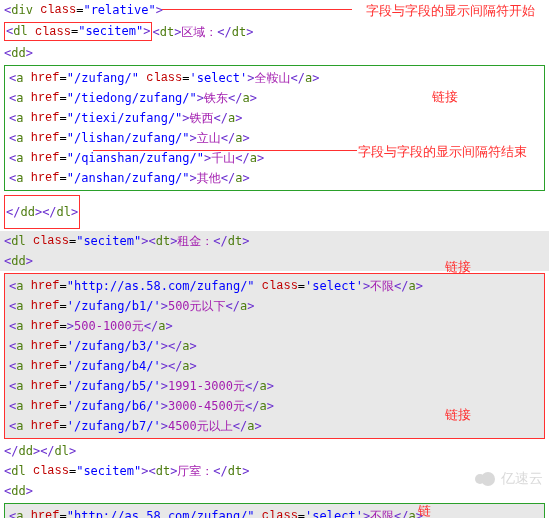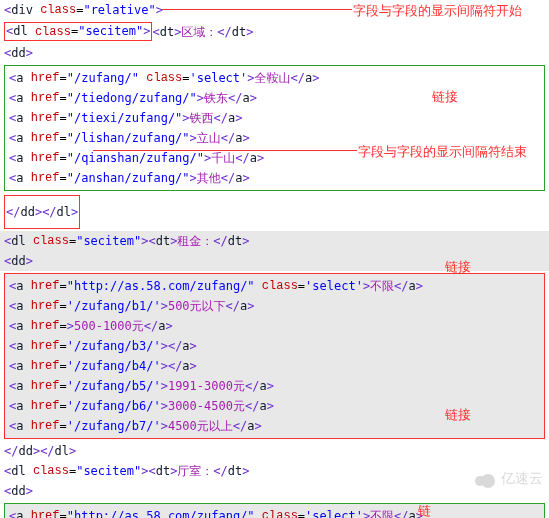--- a/index.html
+++ b/index.html
@@ -16,21 +16,21 @@
     display: flex;
     align-items: center;
     padding: 2px 4px;
     line-height: 16px;
     white-space: nowrap;
   }
   .row.shade {
     background: #e8e8e8;
   }
   .ob { color: #6a2fcf; } 
-  .tag { color: #0f172a; }
+  .tag { color: #4d7c0f; }
   .attr { color: #c00000; font-family: Liberation Mono, monospace; }
   .eq { color: #000; }
   .val { color: #0000ff; }
   .txt { color: #a21caf; }
   
   .box-red {
     border: 1px solid #ff3030;
     margin: 2px 4px;
     padding: 2px 2px;
   }
@@ -50,21 +50,21 @@
     font-family: "SimSun", "宋体", sans-serif;
   }
   .watermark {
     position: absolute;
     right: 6px;
     bottom: 30px;
     color: #d9d9d9;
     font-size: 14px;
     font-family: "Microsoft YaHei", sans-serif;
     display: flex;
-    align-items: flex-end;
+    align-items: center;
     gap: 4px;
   }
   .wm-icon {
     width: 22px;
     height: 14px;
     position: relative;
   }
   .wm-icon::before, .wm-icon::after {
     content: "";
     position: absolute;
@@ -76,21 +76,21 @@
   
   .line-to-box {
     position: absolute;
     border-top: 1px solid #ff3030;
     height: 0;
   }
 </style>
 </head>
 <body>
 
-<div class="anno" style="left:353px; top:2px;">字段与字段的显示间隔符开始</div>
+<div class="anno" style="left:366px; top:2px;">字段与字段的显示间隔符开始</div>
 <div class="line-to-box" style="left:162px; top:9px; width:190px;"></div>
 
 <div class="anno" style="left:358px; top:143px;">字段与字段的显示间隔符结束</div>
 <div class="line-to-box" style="left:93px; top:150px; width:264px;"></div>
 
 <div class="anno" style="left:432px; top:88px;">链接</div>
 <div class="anno" style="left:445px; top:258px;">链接</div>
 <div class="anno" style="left:445px; top:406px;">链接</div>
 <div class="anno" style="left:418px; top:502px;">链</div>
 

